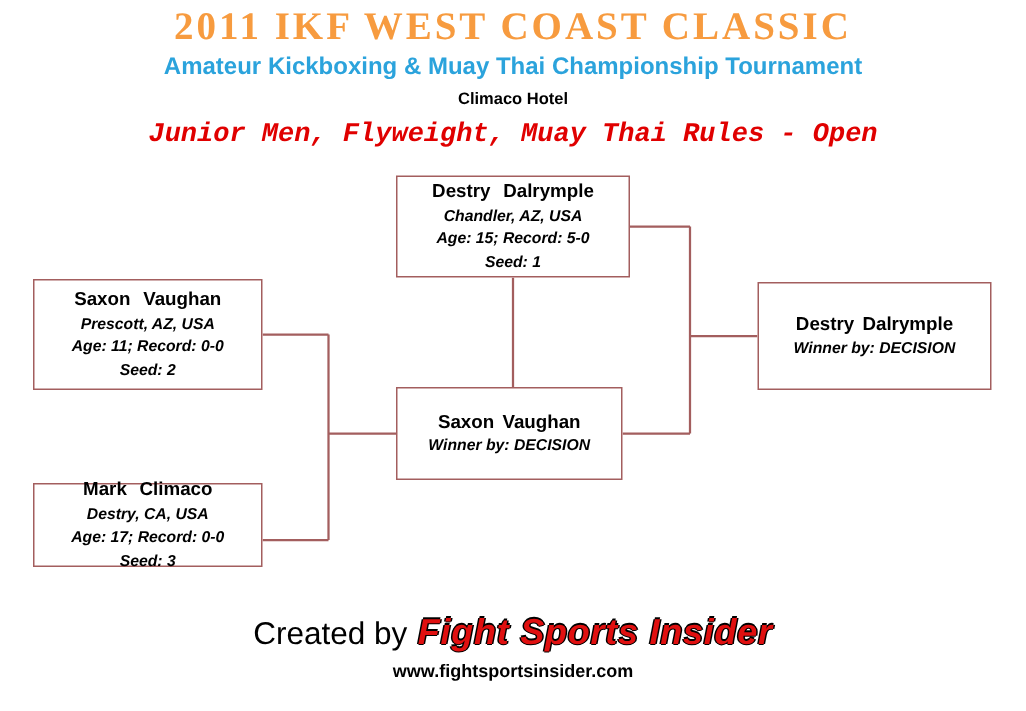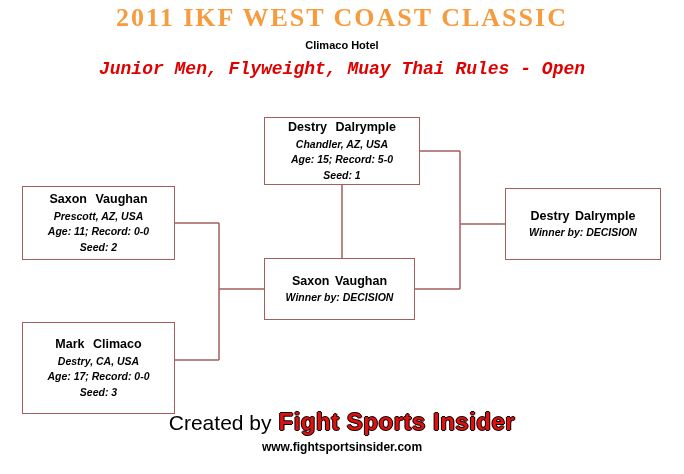--- a/index.html
+++ b/index.html
@@ -49,42 +49,44 @@
     gap: 3px;
     text-align: center;
     color: #000;
     box-sizing: border-box;
   }
   .fighter-name { font-size: 12.5px; font-weight: bold; word-spacing: 5px; line-height: 1.15; }
   .result-name  { font-size: 12.5px; font-weight: bold; word-spacing: 2px; line-height: 1.15; }
   .fighter-info { font-size: 10.5px; font-weight: bold; line-height: 1.2; font-style: italic; }
   .box-seed1 { left: 264px; top: 117px; width: 156px; height: 68px; }
   .box-seed2 { left: 22px;  top: 186px; width: 153px; height: 74px; }
-  .box-seed3 { left: 22px;  top: 322px; width: 153px; height: 92px; }
+  .box-seed3 { left: 22px;  top: 322px; width: 153px; height: 56px; }
   .box-semi  { left: 264px; top: 258px; width: 151px; height: 62px; }
   .box-final { left: 505px; top: 188px; width: 156px; height: 72px; }
   .footer { position: absolute; top: 408px; left: 0; width: 100%; text-align: center; }
   .created-by { font-size: 21px; color: #000; vertical-align: baseline; }
   .brand {
+    font-style: italic;
     font-weight: bold;
     font-size: 24px;
     color: #E01010;
     letter-spacing: 0.5px;
     margin-left: 7px;
     text-shadow: 1px 0 0 #000, -1px 0 0 #000, 0 1px 0 #000, 0 -1px 0 #000;
   }
   .website { margin-top: 4px; font-size: 12px; font-weight: bold; color: #000; }
 </style>
 </head>
 <body>
 
 <div class="page">
 
   <div class="header">
     <div class="title">2011 IKF West Coast Classic</div>
+    <div class="subtitle">Amateur Kickboxing &amp; Muay Thai Championship Tournament</div>
     <div class="venue">Climaco Hotel</div>
     <div class="division">Junior Men, Flyweight, Muay Thai Rules - Open</div>
   </div>
 
   <svg class="lines" width="684" height="474" viewBox="0 0 684 474">
     <path d="M175,223 H219 M175,360 H219 M219,223 V360 M219,289 H264 M342,185 V258 M420,151 H460 M415,289 H460 M460,151 V289 M460,224 H505" stroke="#A35E5E" stroke-width="1.5" fill="none"></path>
   </svg>
 
   <div class="box box-seed1">
     <div class="fighter-name">Destry Dalrymple</div>

